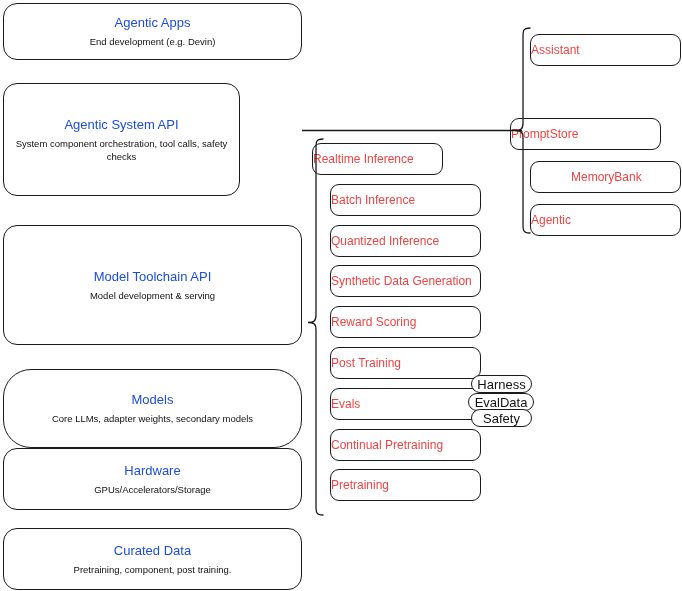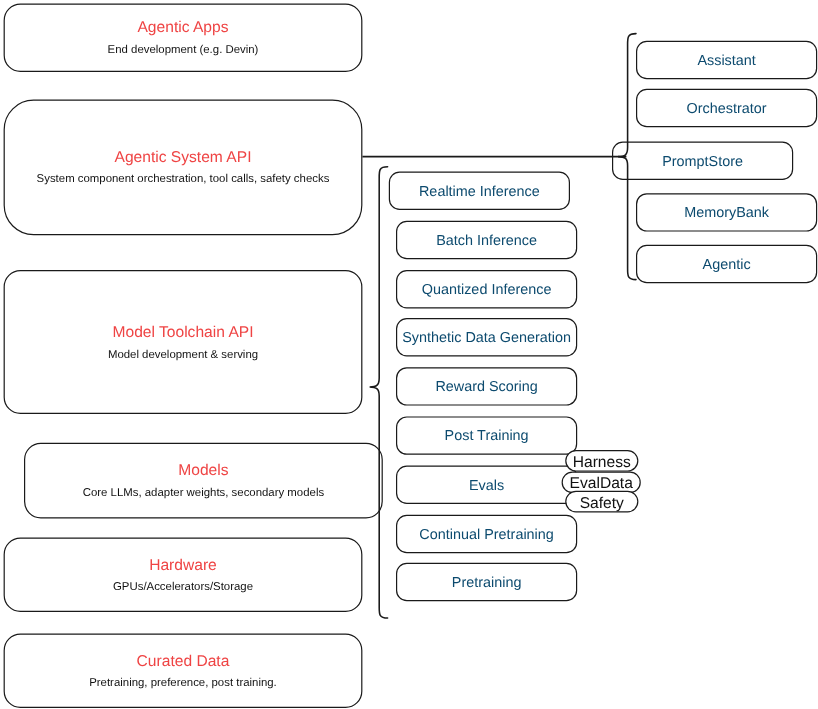--- a/index.html
+++ b/index.html
@@ -22,43 +22,43 @@
     border-radius: 12px;
     background: #ffffff;
     display: flex;
     flex-direction: column;
     align-items: center;
     justify-content: center;
     text-align: center;
   }
   .box .title {
     font-size: 13px;
-    color: #ef4444;
+    color: #1d4ed8;
     line-height: 16px;
   }
   .box .subtitle {
     font-size: 9.5px;
     color: #111111;
     line-height: 13px;
     margin-top: 4px;
   }
   .layer-box {
     border-radius: 14px;
   }
   .capsule {
     position: absolute;
     box-sizing: border-box;
     border: 1.3px solid #1a1a1a;
     border-radius: 9px;
     background: #ffffff;
     display: flex;
     align-items: center;
-    justify-content: center;
+    justify-content: flex-start;
     font-size: 12px;
-    color: #0c4a6e;
+    color: #ef4444;
   }
   .pill {
     position: absolute;
     box-sizing: border-box;
     border: 1.3px solid #1a1a1a;
     border-radius: 999px;
     background: #ffffff;
     display: flex;
     align-items: center;
     justify-content: center;
@@ -75,43 +75,43 @@
 </head>
 <body>
 
 <div id="canvas">
 
   <div class="box layer-box" style="left:3px; top:3px; width:299px; height:57px;">
     <div class="title">Agentic Apps</div>
     <div class="subtitle">End development (e.g. Devin)</div>
   </div>
 
-  <div class="box layer-box" style="left:3px; top:83px; width:299px; height:113px;border-radius:25px;">
+  <div class="box layer-box" style="left:3px; top:83px; width:237px; height:113px;">
     <div class="title">Agentic System API</div>
     <div class="subtitle">System component orchestration, tool calls, safety checks</div>
   </div>
 
   <div class="box layer-box" style="left:3px; top:225px; width:299px; height:120px;">
     <div class="title">Model Toolchain API</div>
     <div class="subtitle">Model development &amp; serving</div>
   </div>
 
-  <div class="box layer-box" style="left:20px; top:369px; width:299px; height:63px;">
+  <div class="box layer-box" style="left:3px; top:369px; width:299px; height:79px;border-radius:28px;">
     <div class="title">Models</div>
     <div class="subtitle">Core LLMs, adapter weights, secondary models</div>
   </div>
 
   <div class="box layer-box" style="left:3px; top:448px; width:299px; height:62px;">
     <div class="title">Hardware</div>
     <div class="subtitle">GPUs/Accelerators/Storage</div>
   </div>
 
   <div class="box layer-box" style="left:3px; top:528px; width:299px; height:62px;">
     <div class="title">Curated Data</div>
-    <div class="subtitle">Pretraining, preference, post training.</div>
+    <div class="subtitle">Pretraining, component, post training.</div>
   </div>
 
   <div class="connector" style="left:300px; top:120px; width:230px; height:26px;">
     <svg width="230" height="26" viewBox="0 0 230 26">
       <path d="M2,10.5 L222,10.5" fill="none" stroke="#1a1a1a" stroke-width="1.3"></path>
     </svg>
   </div>
 
   <div class="connector" style="left:513px; top:26px; width:20px; height:216px;">
     <svg width="20" height="216" viewBox="0 0 20 216">
@@ -120,21 +120,21 @@
     </svg>
   </div>
 
   <div class="connector" style="left:300px; top:136px; width:26px; height:386px;">
     <svg width="26" height="386" viewBox="0 0 26 386">
       <path d="M23,3 C16,3 16,6 16,12 L16,179 C16,185 14,186.5 8,186.5
                C14,186.5 16,188 16,194 L16,370 C16,376 16,379 23,379" fill="none" stroke="#1a1a1a" stroke-width="1.3" stroke-linecap="round"></path>
     </svg>
   </div>
 
-  <div class="capsule" style="left:324px; top:143px; width:151px; height:32px;">
+  <div class="capsule" style="left:312px; top:143px; width:131px; height:32px;">
     <span>Realtime Inference</span>
   </div>
   <div class="capsule" style="left:330px; top:184px; width:151px; height:32px;">
     <span>Batch Inference</span>
   </div>
   <div class="capsule" style="left:330px; top:265px; width:151px; height:32px;">
     <span>Synthetic Data Generation</span>
   </div>
   <div class="capsule" style="left:330px; top:225px; width:151px; height:32px;">
     <span>Quantized Inference</span>
@@ -161,26 +161,23 @@
   <div class="pill" style="left:468px; top:393px; width:66px; height:18px; z-index:6;">
     <span>EvalData</span>
   </div>
   <div class="pill" style="left:471px; top:409px; width:61px; height:18px; z-index:7;">
     <span>Safety</span>
   </div>
 
   <div class="capsule" style="left:530px; top:34px; width:151px; height:32px;">
     <span>Assistant</span>
   </div>
-  <div class="capsule" style="left:530px; top:74px; width:151px; height:32px;">
-    <span>Orchestrator</span>
-  </div>
   <div class="capsule" style="left:510px; top:118px; width:151px; height:32px;">
     <span>PromptStore</span>
   </div>
-  <div class="capsule" style="left:530px; top:161px; width:151px; height:32px;">
+  <div class="capsule" style="left:530px; top:161px; width:151px; height:32px;padding-left:40px;">
     <span>MemoryBank</span>
   </div>
   <div class="capsule" style="left:530px; top:204px; width:151px; height:32px;">
     <span>Agentic</span>
   </div>
 
 </div>
 
 </body></html>

